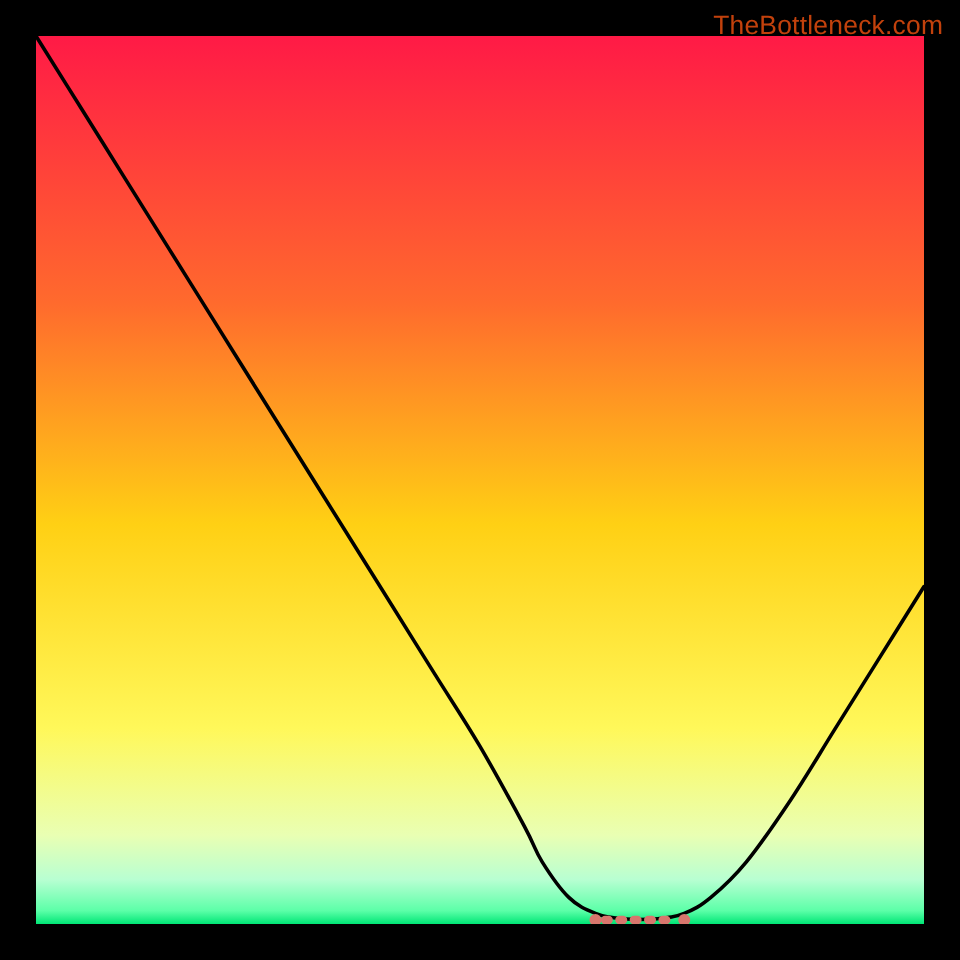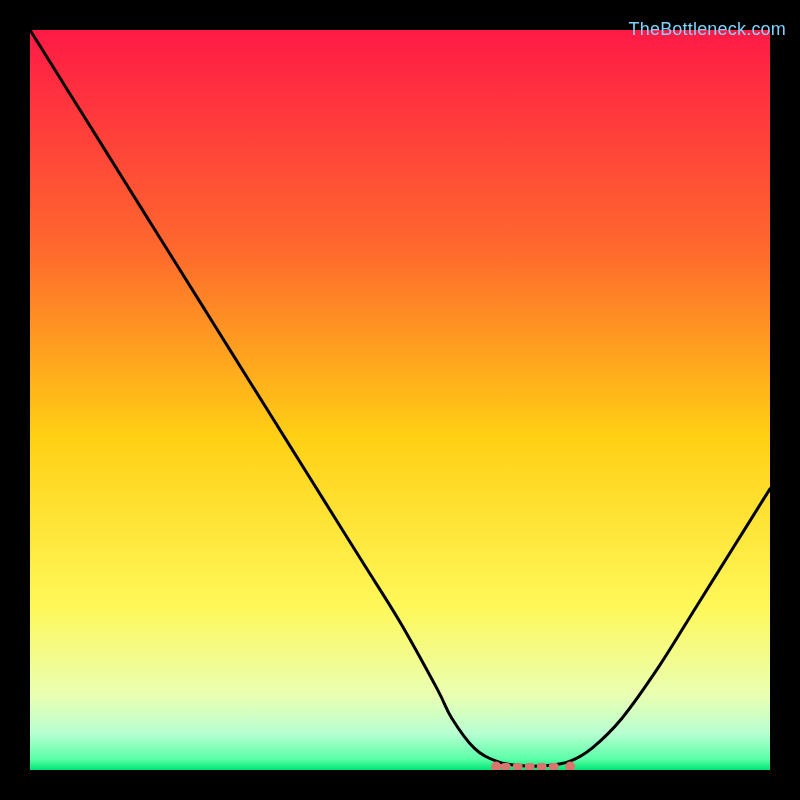--- a/index.html
+++ b/index.html
@@ -12,24 +12,24 @@
     font-family: Arial, Helvetica, sans-serif;
   }
   .frame {
     position: relative;
     width: 800px;
     height: 800px;
     background: #000;
   }
   .watermark {
     position: absolute;
-    top: 19px;
+    top: 8px;
     right: 14px;
-    color: #7dd3fc;
-    font-size: 18px;
+    color: #c2410c;
+    font-size: 22px;
     font-weight: 500;
     letter-spacing: 0.2px;
     z-index: 10;
   }
   .plot {
     position: absolute;
     left: 30px;
     top: 30px;
     width: 740px;
     height: 740px;

